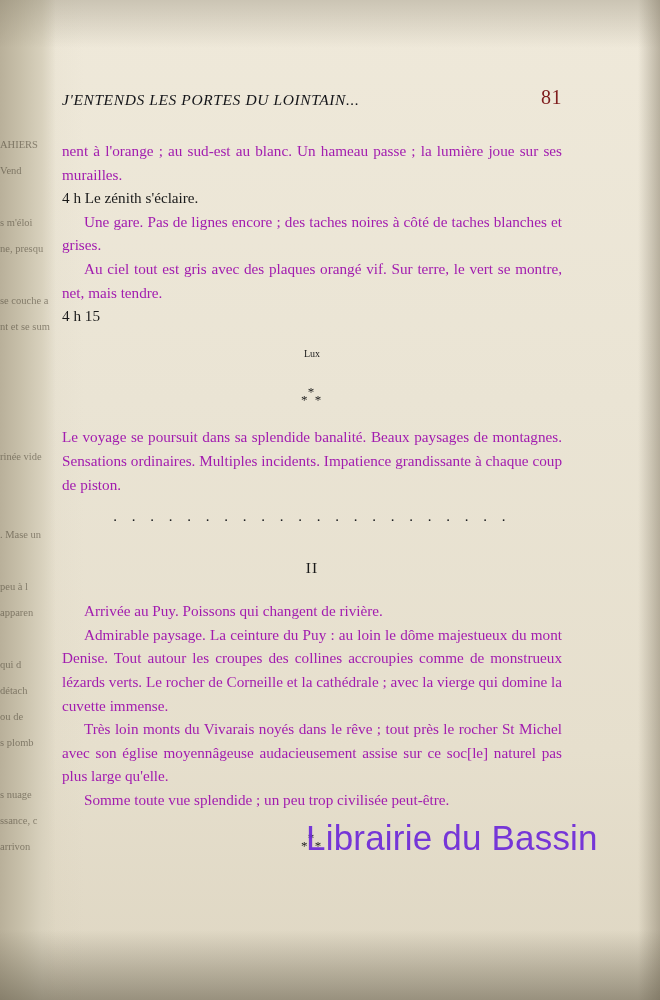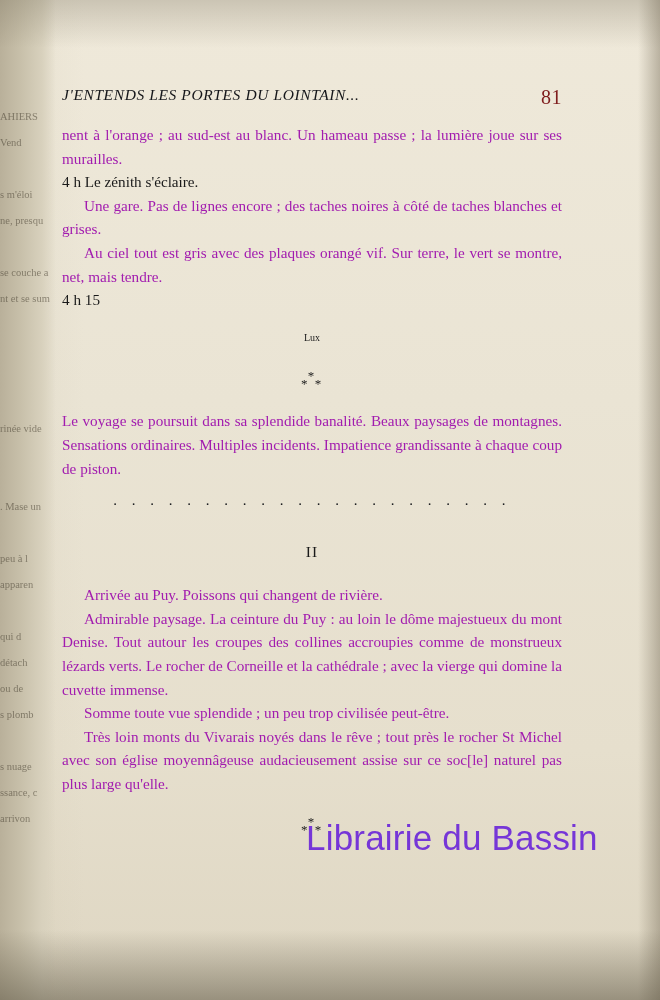--- a/index.html
+++ b/index.html
@@ -33,21 +33,21 @@
     left: 0;
     top: 0;
     width: 56px;
     height: 1000px;
     background: linear-gradient(to right, #b9b09a 0%, #c7bfa9 35%, #d8d1bd 75%, rgba(222,214,195,0) 100%);
   }
   
   .ghost {
     position: absolute;
     left: 0;
-    top: 104px;
+    top: 132px;
     width: 58px;
     font-size: 10.5px;
     line-height: 26px;
     color: rgba(70,62,48,0.55);
     font-family: "Liberation Serif", serif;
     white-space: nowrap;
     overflow: hidden;
   }
   .ghost div { height: 26px; }
   .edge-right {
@@ -78,23 +78,23 @@
   .content {
     position: absolute;
     left: 62px;
     top: 86px;
     width: 500px;
     color: #1a1a1a;
   }
   .running-head {
     display: flex;
     justify-content: space-between;
-    align-items: flex-start;
+    align-items: flex-end;
     border: 0;
-    margin-bottom: 14px;
+    margin-bottom: 30px;
   }
   .rh-title {
     font-style: italic;
     font-size: 15.5px;
     letter-spacing: 0.6px;
     color: #15161a;
   }
   .rh-page {
     font-size: 20px;
     color: #7f1d1d;
@@ -212,22 +212,22 @@
       <span class="bottom">* *</span>
     </div>
 
     <p class="body noindent">Le voyage se poursuit dans sa splendide banalité. Beaux paysages de montagnes. Sensations ordinaires. Multiples incidents. Impatience grandissante à chaque coup de piston.</p>
     <p class="dots">. . . . . . . . . . . . . . . . . . . . . .</p>
 
     <p class="section-number">II</p>
 
     <p class="body indent">Arrivée au Puy. Poissons qui changent de rivière.</p>
     <p class="body indent">Admirable paysage. La ceinture du Puy : au loin le dôme majestueux du mont Denise. Tout autour les croupes des collines accroupies comme de monstrueux lézards verts. Le rocher de Corneille et la cathédrale ; avec la vierge qui domine la cuvette immense.</p>
+    <p class="body indent">Très loin monts du Vivarais noyés dans le rêve ; tout près le rocher St Michel avec son église moyennâgeuse audacieusement assise sur ce soc[le] naturel pas plus large qu'elle.</p>
     <p class="body indent">Somme toute vue splendide ; un peu trop civilisée peut-être.</p>
-    <p class="body indent">Très loin monts du Vivarais noyés dans le rêve ; tout près le rocher St Michel avec son église moyennâgeuse audacieusement assise sur ce soc[le] naturel pas plus large qu'elle.</p>
 
     <div class="asterisk">
       <span class="top">*</span>
       <span class="bottom">* *</span>
     </div>
 
 
   </div>
 
   <div class="watermark">Librairie du Bassin</div>

